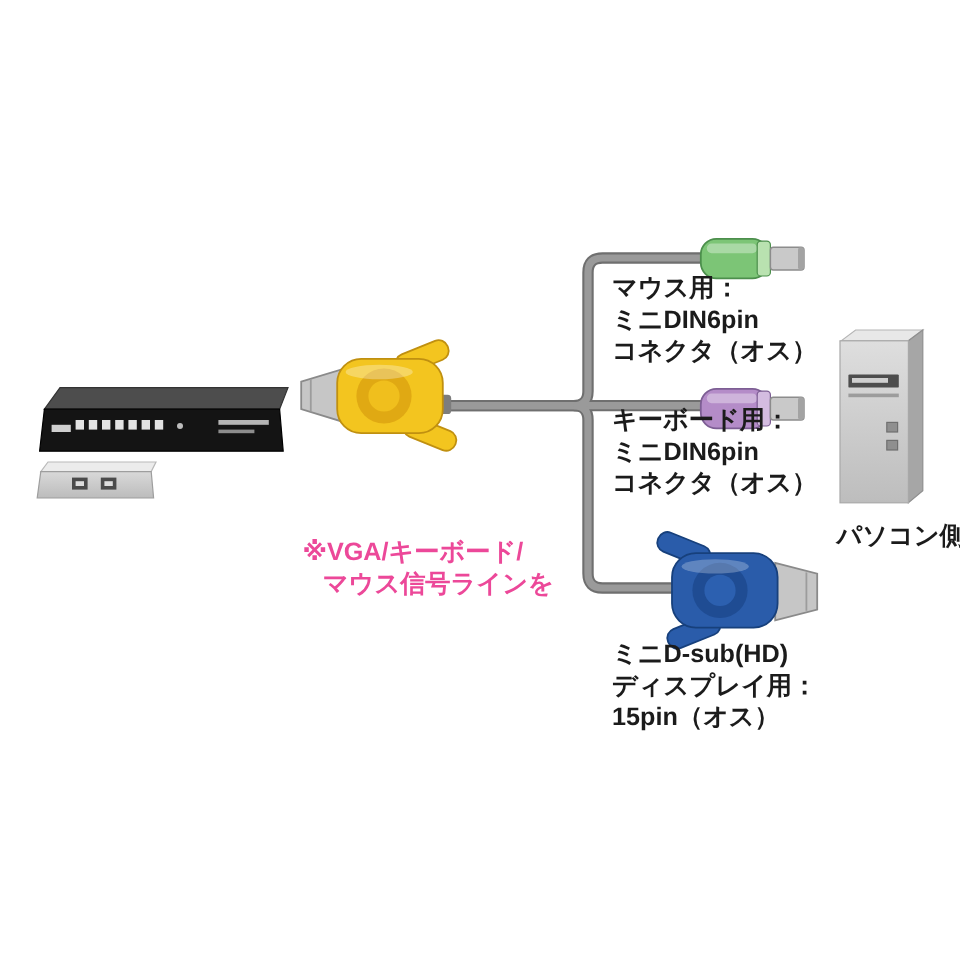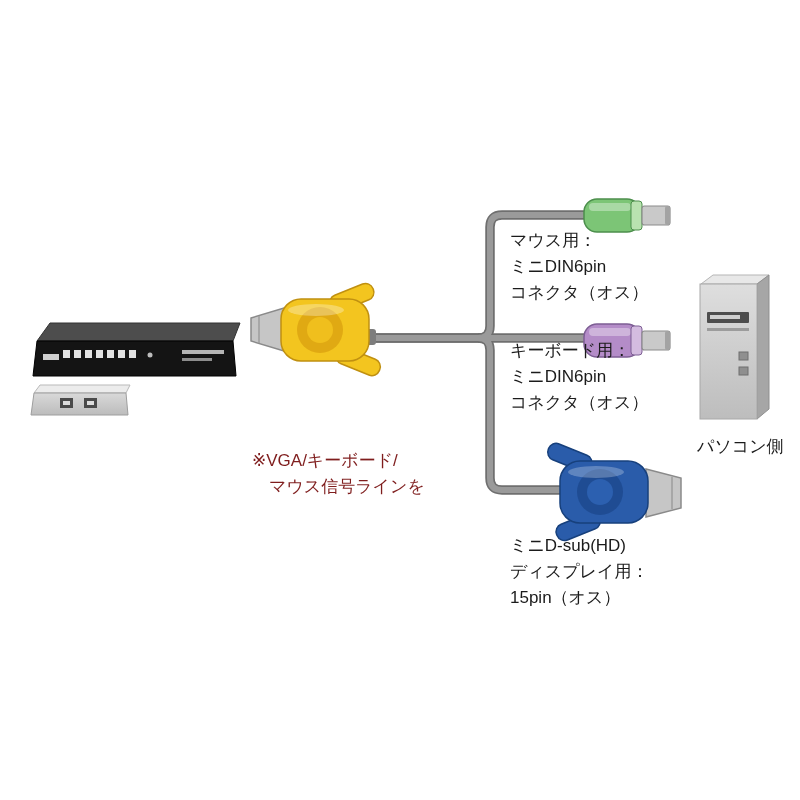--- a/index.html
+++ b/index.html
@@ -2,25 +2,25 @@
 <html><head>
 <meta charset="utf-8">
 <style>
   html,body{margin:0;padding:0;background:#ffffff;}
   .stage{
     position:relative;width:800px;height:800px;background:#ffffff;overflow:hidden;
     font-family:"Liberation Sans","DejaVu Sans",sans-serif;
   }
   svg.diagram{position:absolute;left:0;top:0;}
   .lbl{
-    position:absolute;font-weight:400;font-size:17px;line-height:26px;
+    position:absolute;font-weight:700;font-size:21px;line-height:26px;
     color:#1b1b1b;white-space:nowrap;
   }
   .lbl .indent{padding-left:17px;}
-  .note{color:#7f1d1d;}
+  .note{color:#ec4899;}
 </style>
 </head>
 <body>
 
 <div class="stage">
 
   <svg class="diagram" width="800" height="800" viewBox="0 0 800 800">
     <defs>
       <linearGradient id="towerFront" x1="0" y1="0" x2="0" y2="1">
         <stop offset="0" stop-color="#dedede"></stop>

